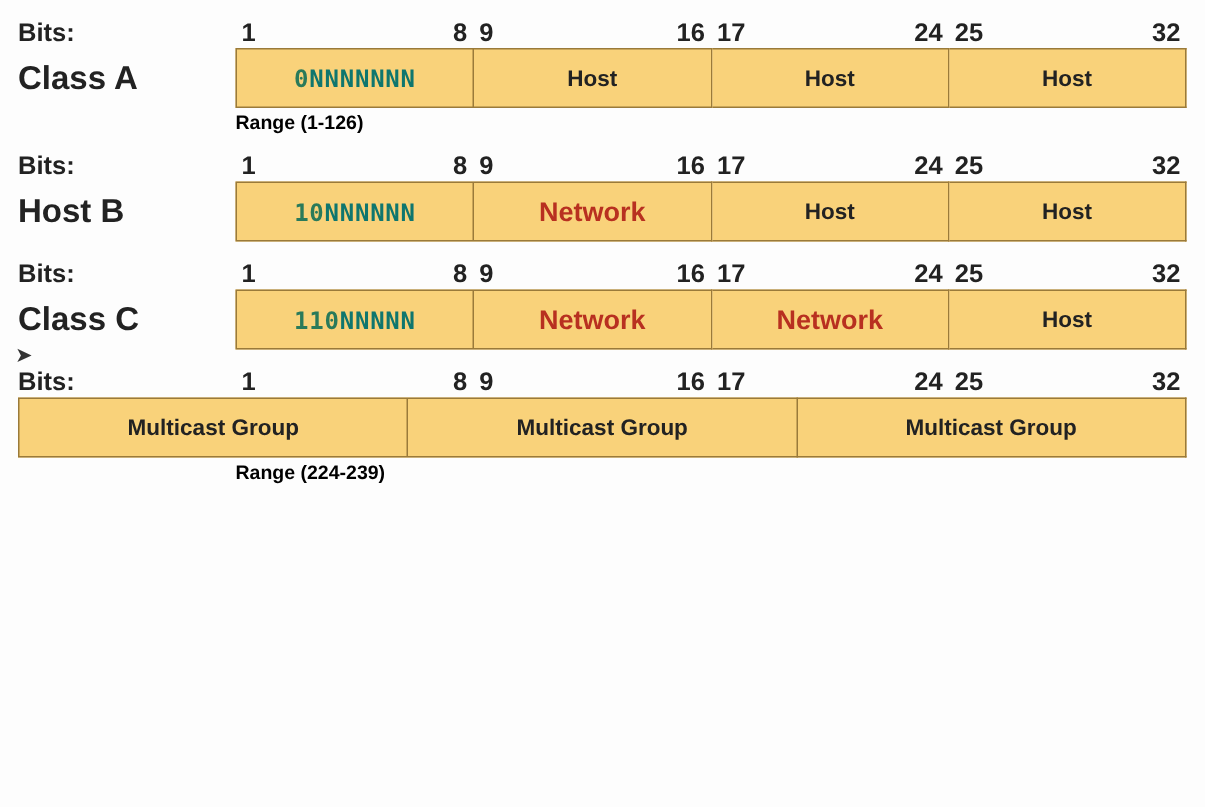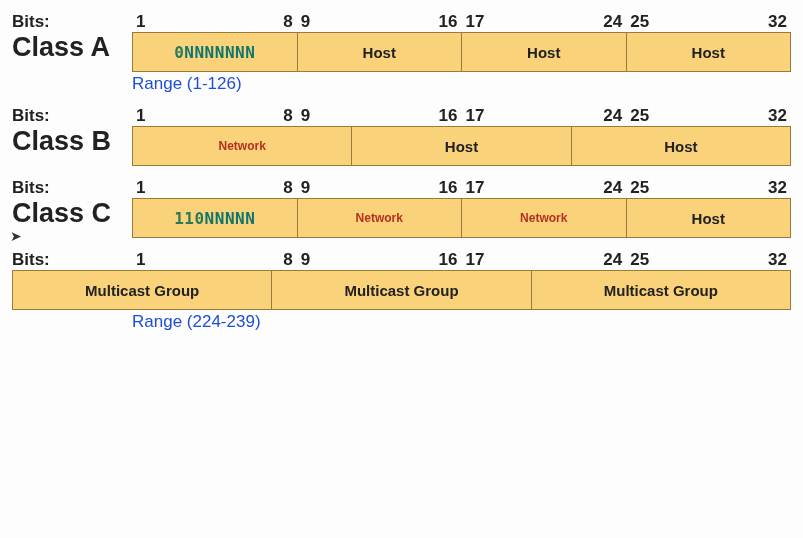--- a/index.html
+++ b/index.html
@@ -7,34 +7,36 @@
     background: #fdfdfd;
     margin: 0;
     padding: 12px;
     font-size: 18px;
   }
   .class-block {
     margin-bottom: 12px;
   }
   .bits-row, .cell-row, .range-row {
     display: flex;
+    align-items: center;
+    gap: 25px;
   }
   .label-col {
     width: 120px;
     flex-shrink: 0;
     font-weight: bold;
     color: #222;
     text-align: left;
   }
   .bits-row .label-col {
     font-size: 17px;
     font-weight: bold;
   }
   .cell-row .label-col {
-    font-size: 27px;
+    font-size: 22px;
   }
   .octet-group {
     flex: 1;
     display: flex;
   }
   .bit-pair {
     flex: 1;
     display: flex;
     justify-content: space-between;
     font-weight: bold;
@@ -58,28 +60,28 @@
   .cell + .cell {
     border-left: none;
   }
   .cell.pattern {
     font-family: Consolas, monospace;
     font-size: 16px;
     letter-spacing: 0.5px;
   }
   .prefix { color: #2a7a5a; }
   .mask   { color: #0f766e; }
-  .net-txt { color: #b83020; font-size: 12px; }
+  .net-txt { color: #b83020; font-size: 18px; }
   .range-row {
     margin-top: 2px;
   }
   .range-row .range-text {
-    font-weight: normal;
-    color: #1d4ed8;
-    font-size: 17px;
+    font-weight: bold;
+    color: #000000;
+    font-size: 13px;
   }
   .cursor {
     position: absolute;
     font-size: 14px;
     color: #333;
     transform: rotate(0deg);
   }
 </style>
 </head>
 <body>
@@ -146,22 +148,26 @@
             <span>17</span>
             <span>24</span>
           </div>
           <div class="bit-pair">
             <span>25</span>
             <span>32</span>
           </div>
         </div>
       </div>
       <div class="cell-row">
-        <div class="label-col">Class B</div>
-        <div class="octet-group">
+        <div class="label-col">Host B</div>
+        <div class="octet-group">
+          <div class="cell pattern">
+            <span class="prefix">10</span>
+            <span class="mask">NNNNNN</span>
+          </div>
           <div class="cell">
             <span class="net-txt">Network</span>
           </div>
           <div class="cell">
             <span>Host</span>
           </div>
           <div class="cell">
             <span>Host</span>
           </div>
         </div>

